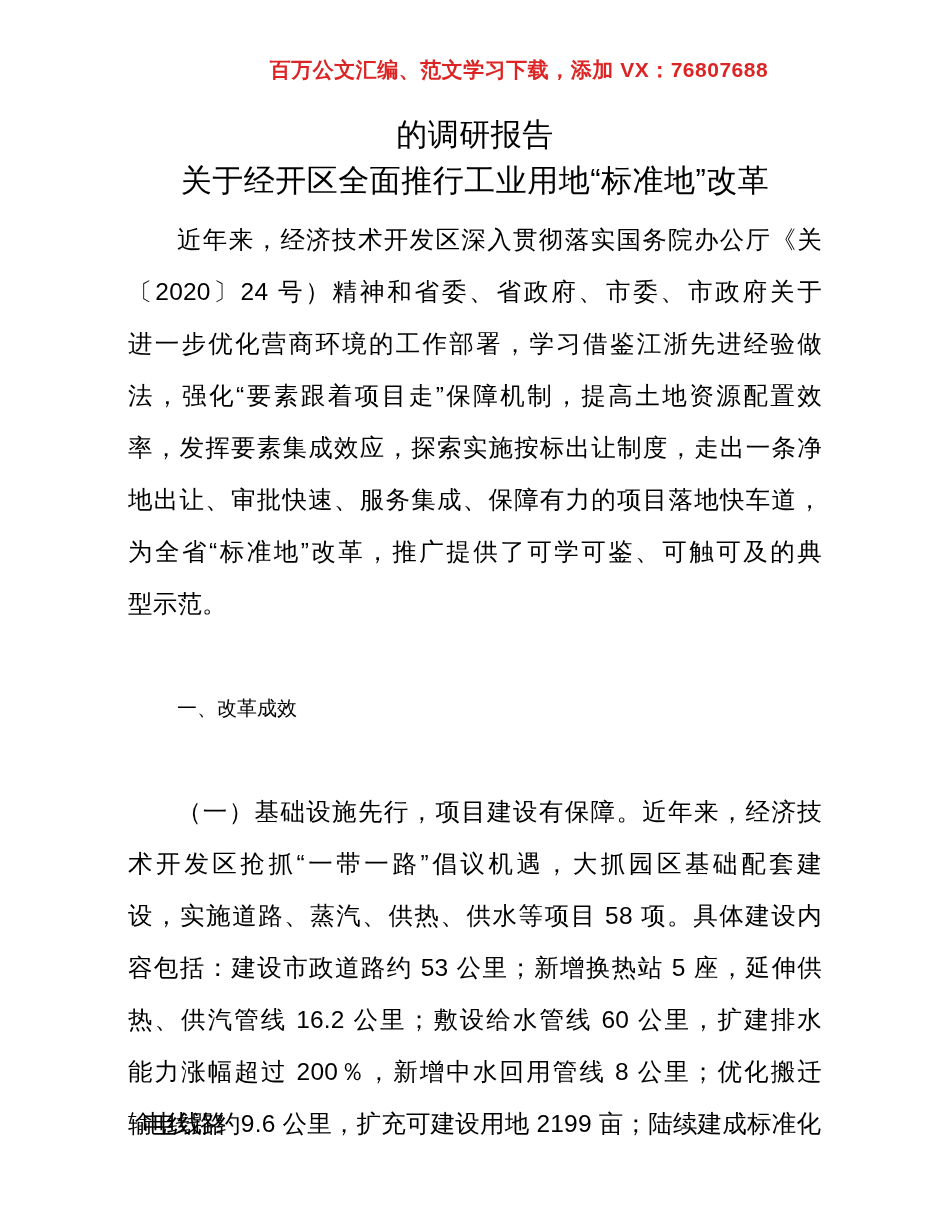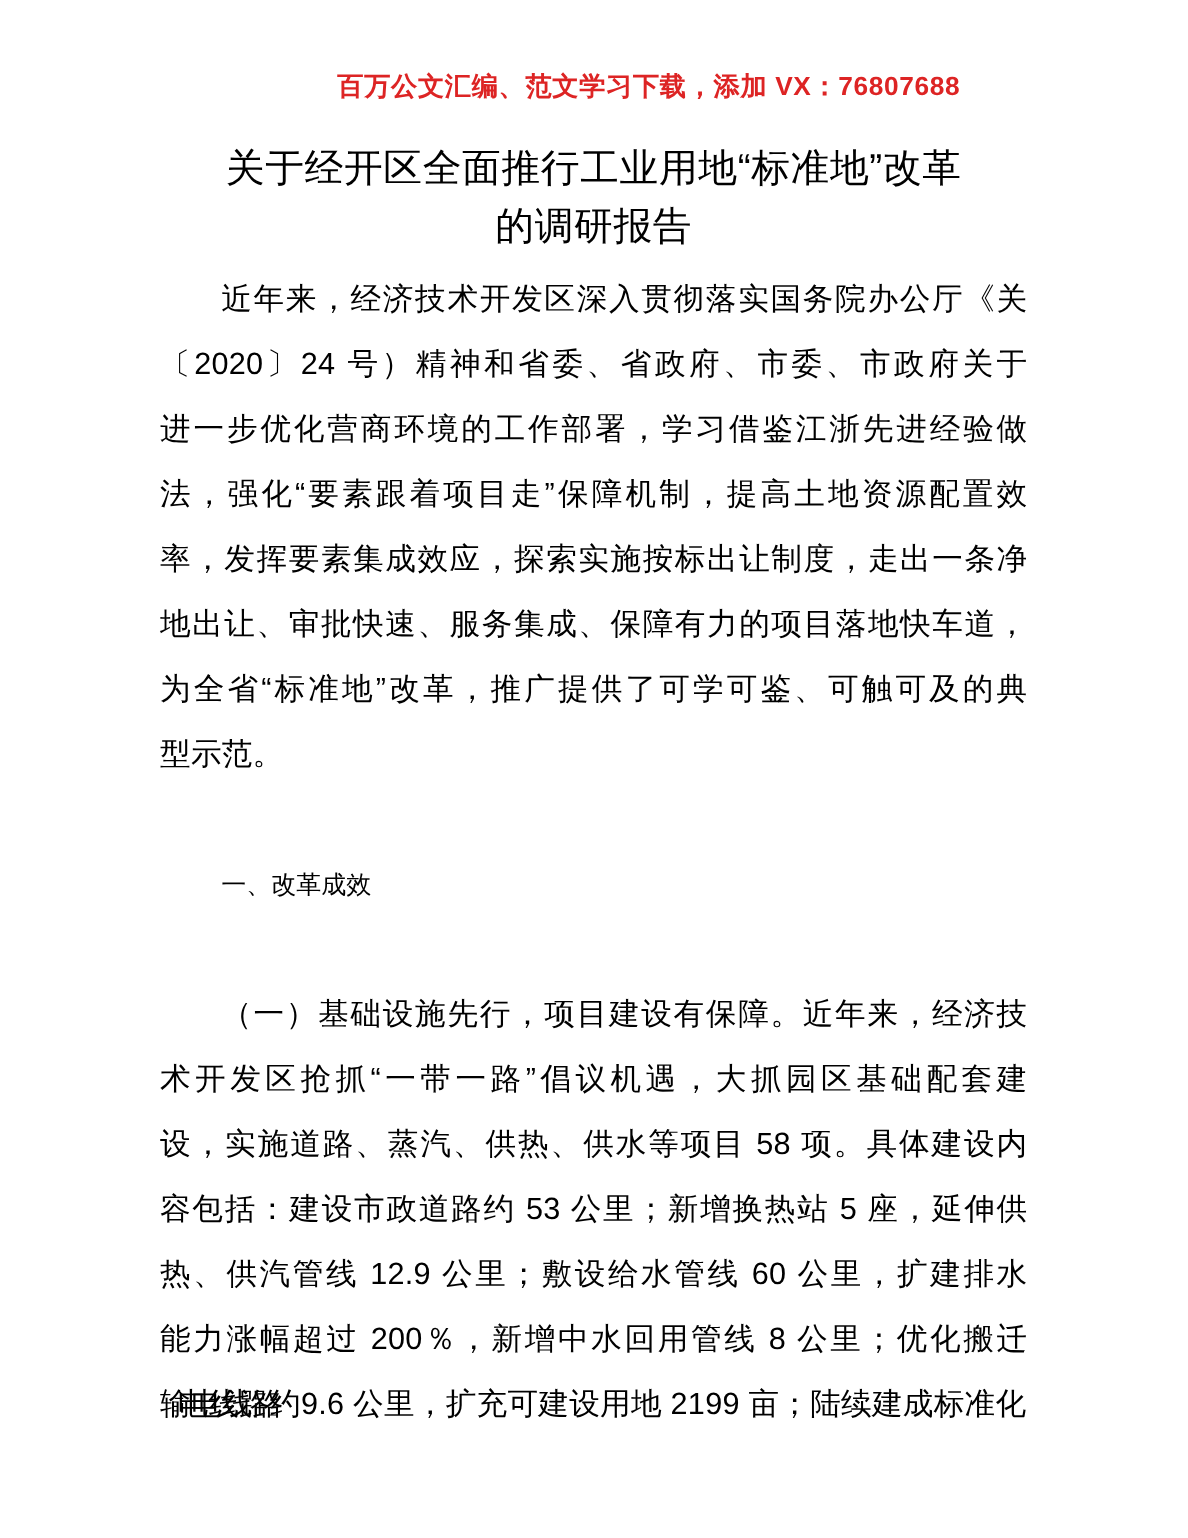--- a/index.html
+++ b/index.html
@@ -116,22 +116,22 @@
   }
 </style>
 </head>
 <body>
 
 <div class="page">
 
   <div class="promo-banner" style="color: rgb(221, 36, 36);">百万公文汇编、范文学习下载，添加 VX：76807688</div>
 
   <div class="doc-title">
+    <div>的调研报告</div>
     <div>关于经开区全面推行工业用地“标准地”改革</div>
-    <div>的调研报告</div>
   </div>
 
   <div class="body-area">
 
     <div class="para">
       <span class="ln just indent">近年来，经济技术开发区深入贯彻落实国务院办公厅《关</span>
       <span class="ln just">〔2020〕24 号）精神和省委、省政府、市委、市政府关于</span>
       <span class="ln just">进一步优化营商环境的工作部署，学习借鉴江浙先进经验做</span>
       <span class="ln just">法，强化“要素跟着项目走”保障机制，提高土地资源配置效</span>
       <span class="ln just">率，发挥要素集成效应，探索实施按标出让制度，走出一条净</span>
@@ -144,21 +144,21 @@
 
     <div class="heading-line">一、改革成效</div>
 
     <div class="spacer-line"></div>
 
     <div class="para">
       <span class="ln just indent">（一）基础设施先行，项目建设有保障。近年来，经济技</span>
       <span class="ln just">术开发区抢抓“一带一路”倡议机遇，大抓园区基础配套建</span>
       <span class="ln just">设，实施道路、蒸汽、供热、供水等项目 58 项。具体建设内</span>
       <span class="ln just">容包括：建设市政道路约 53 公里；新增换热站 5 座，延伸供</span>
-      <span class="ln just">热、供汽管线 12.9 公里；敷设给水管线 60 公里，扩建排水</span>
+      <span class="ln just">热、供汽管线 16.2 公里；敷设给水管线 60 公里，扩建排水</span>
 
 
       <span class="ln just">能力涨幅超过 200％，新增中水回用管线 8 公里；优化搬迁</span>
 
       <span class="ln">
         <span class="overlap">
           <span class="under">电线路约9.6 公里，扩充可建设用地 2199 亩；陆续建成标准化</span>
           <span class="lay a">输电线路</span>
           <span class="lay b">电线路约9.6 公里，扩充可建设用地 2199 亩；陆续建成标准化</span>
         </span>

